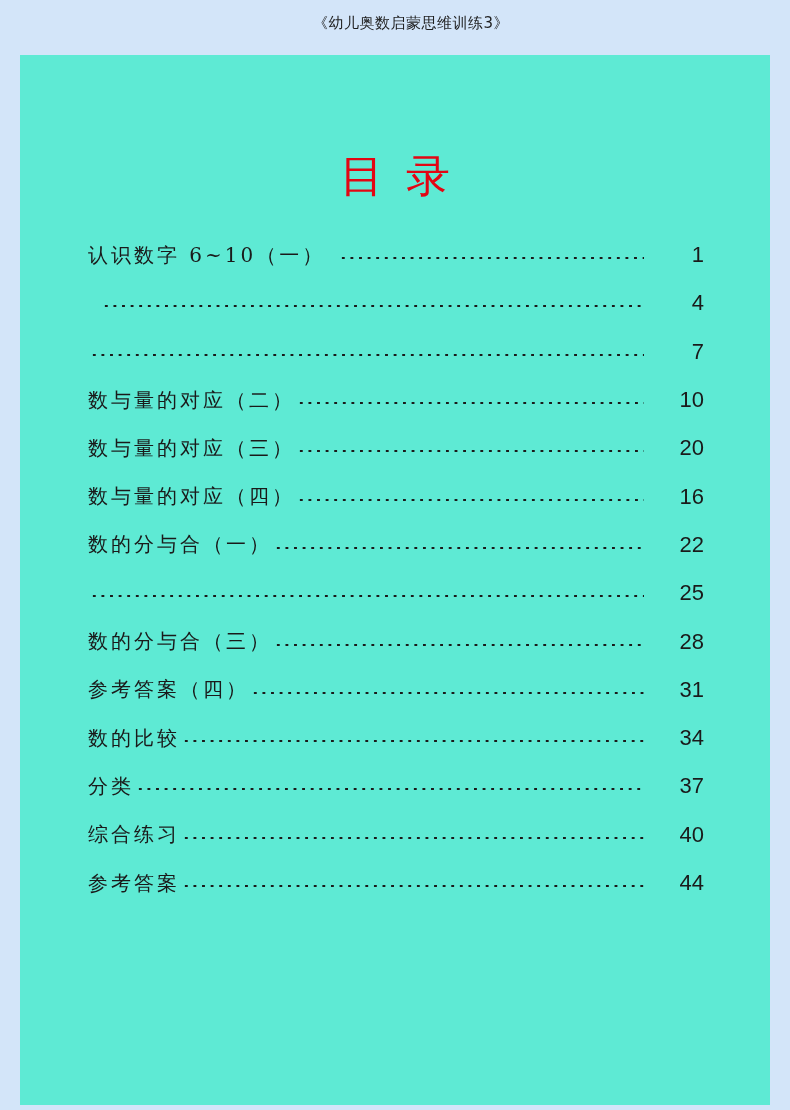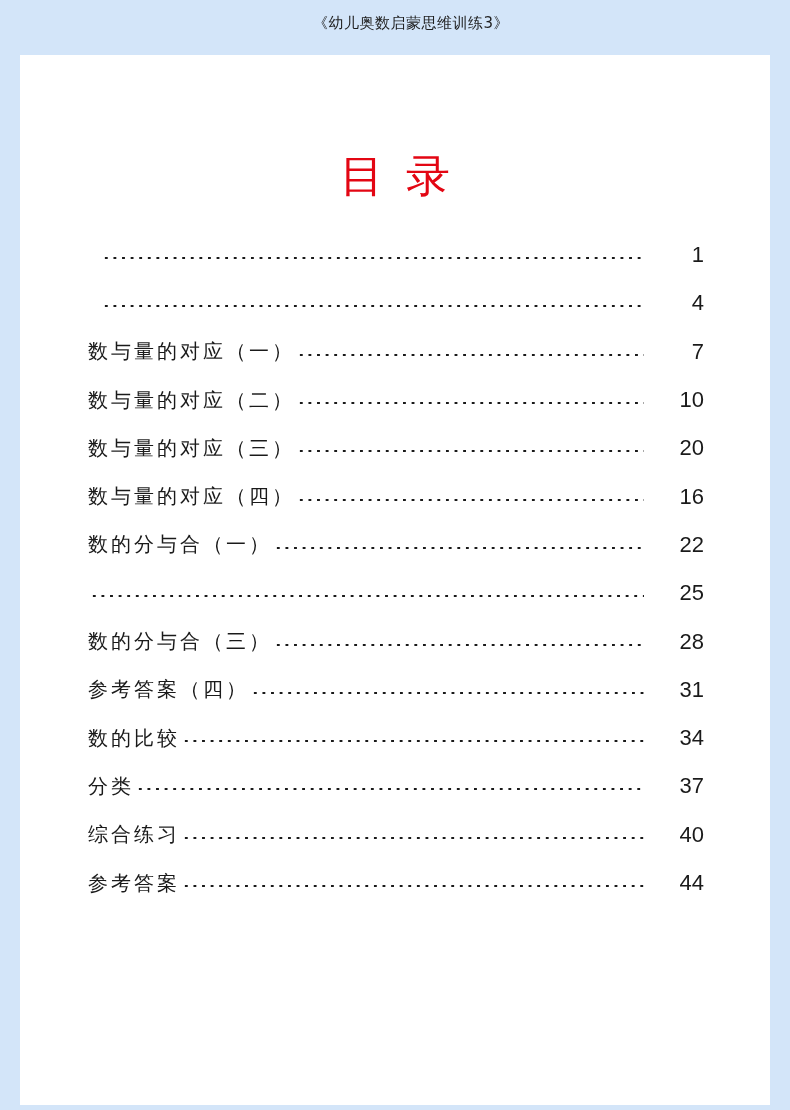--- a/index.html
+++ b/index.html
@@ -8,21 +8,21 @@
     background:#d3e5f9;
     font-family:"DejaVu Sans", sans-serif;
   }
   .header-title {
     position:absolute; left:16px; top:14px; width:790px; text-align:center;
     font-size:15px; color:#1e1e1e; letter-spacing:0.5px;
     font-family:"DejaVu Sans", sans-serif;
   }
   .page {
     position:absolute; left:20px; top:55px; width:750px; height:1050px;
-    background:#ffffff;
+    background:#5eead4;
   }
   .toc-title {
     position:absolute; left:0; top:92px; width:750px; text-align:center;
     font-size:44px; color:#e30613; letter-spacing:22px; padding-left:22px; box-sizing:border-box;
     font-family:"DejaVu Sans", sans-serif;
   }
   .toc-list { position:absolute; left:68px; top:176px; width:616px; }
   .toc-row {
     position:relative; height:48.3px; display:flex; align-items:center;
   }
@@ -43,29 +43,29 @@
 </style>
 </head>
 <body>
 
 <div class="header-title">《幼儿奥数启蒙思维训练3》</div>
 
 <div class="page">
   <div class="toc-title">目录</div>
   <div class="toc-list">
     <div class="toc-row">
+        <span class="toc-label">认识数字 6~10（一）</span>
         <span class="toc-leader" style="margin-left:14px"></span>
         <span class="toc-page">1</span>
       </div>
     <div class="toc-row">
         <span class="toc-leader" style="margin-left:14px"></span>
         <span class="toc-page">4</span>
       </div>
     <div class="toc-row">
-        <span class="toc-label">数与量的对应（一）</span>
         <span class="toc-leader"></span>
         <span class="toc-page">7</span>
       </div>
     <div class="toc-row">
         <span class="toc-label">数与量的对应（二）</span>
         <span class="toc-leader"></span>
         <span class="toc-page">10</span>
       </div>
     <div class="toc-row">
         <span class="toc-label">数与量的对应（三）</span>

